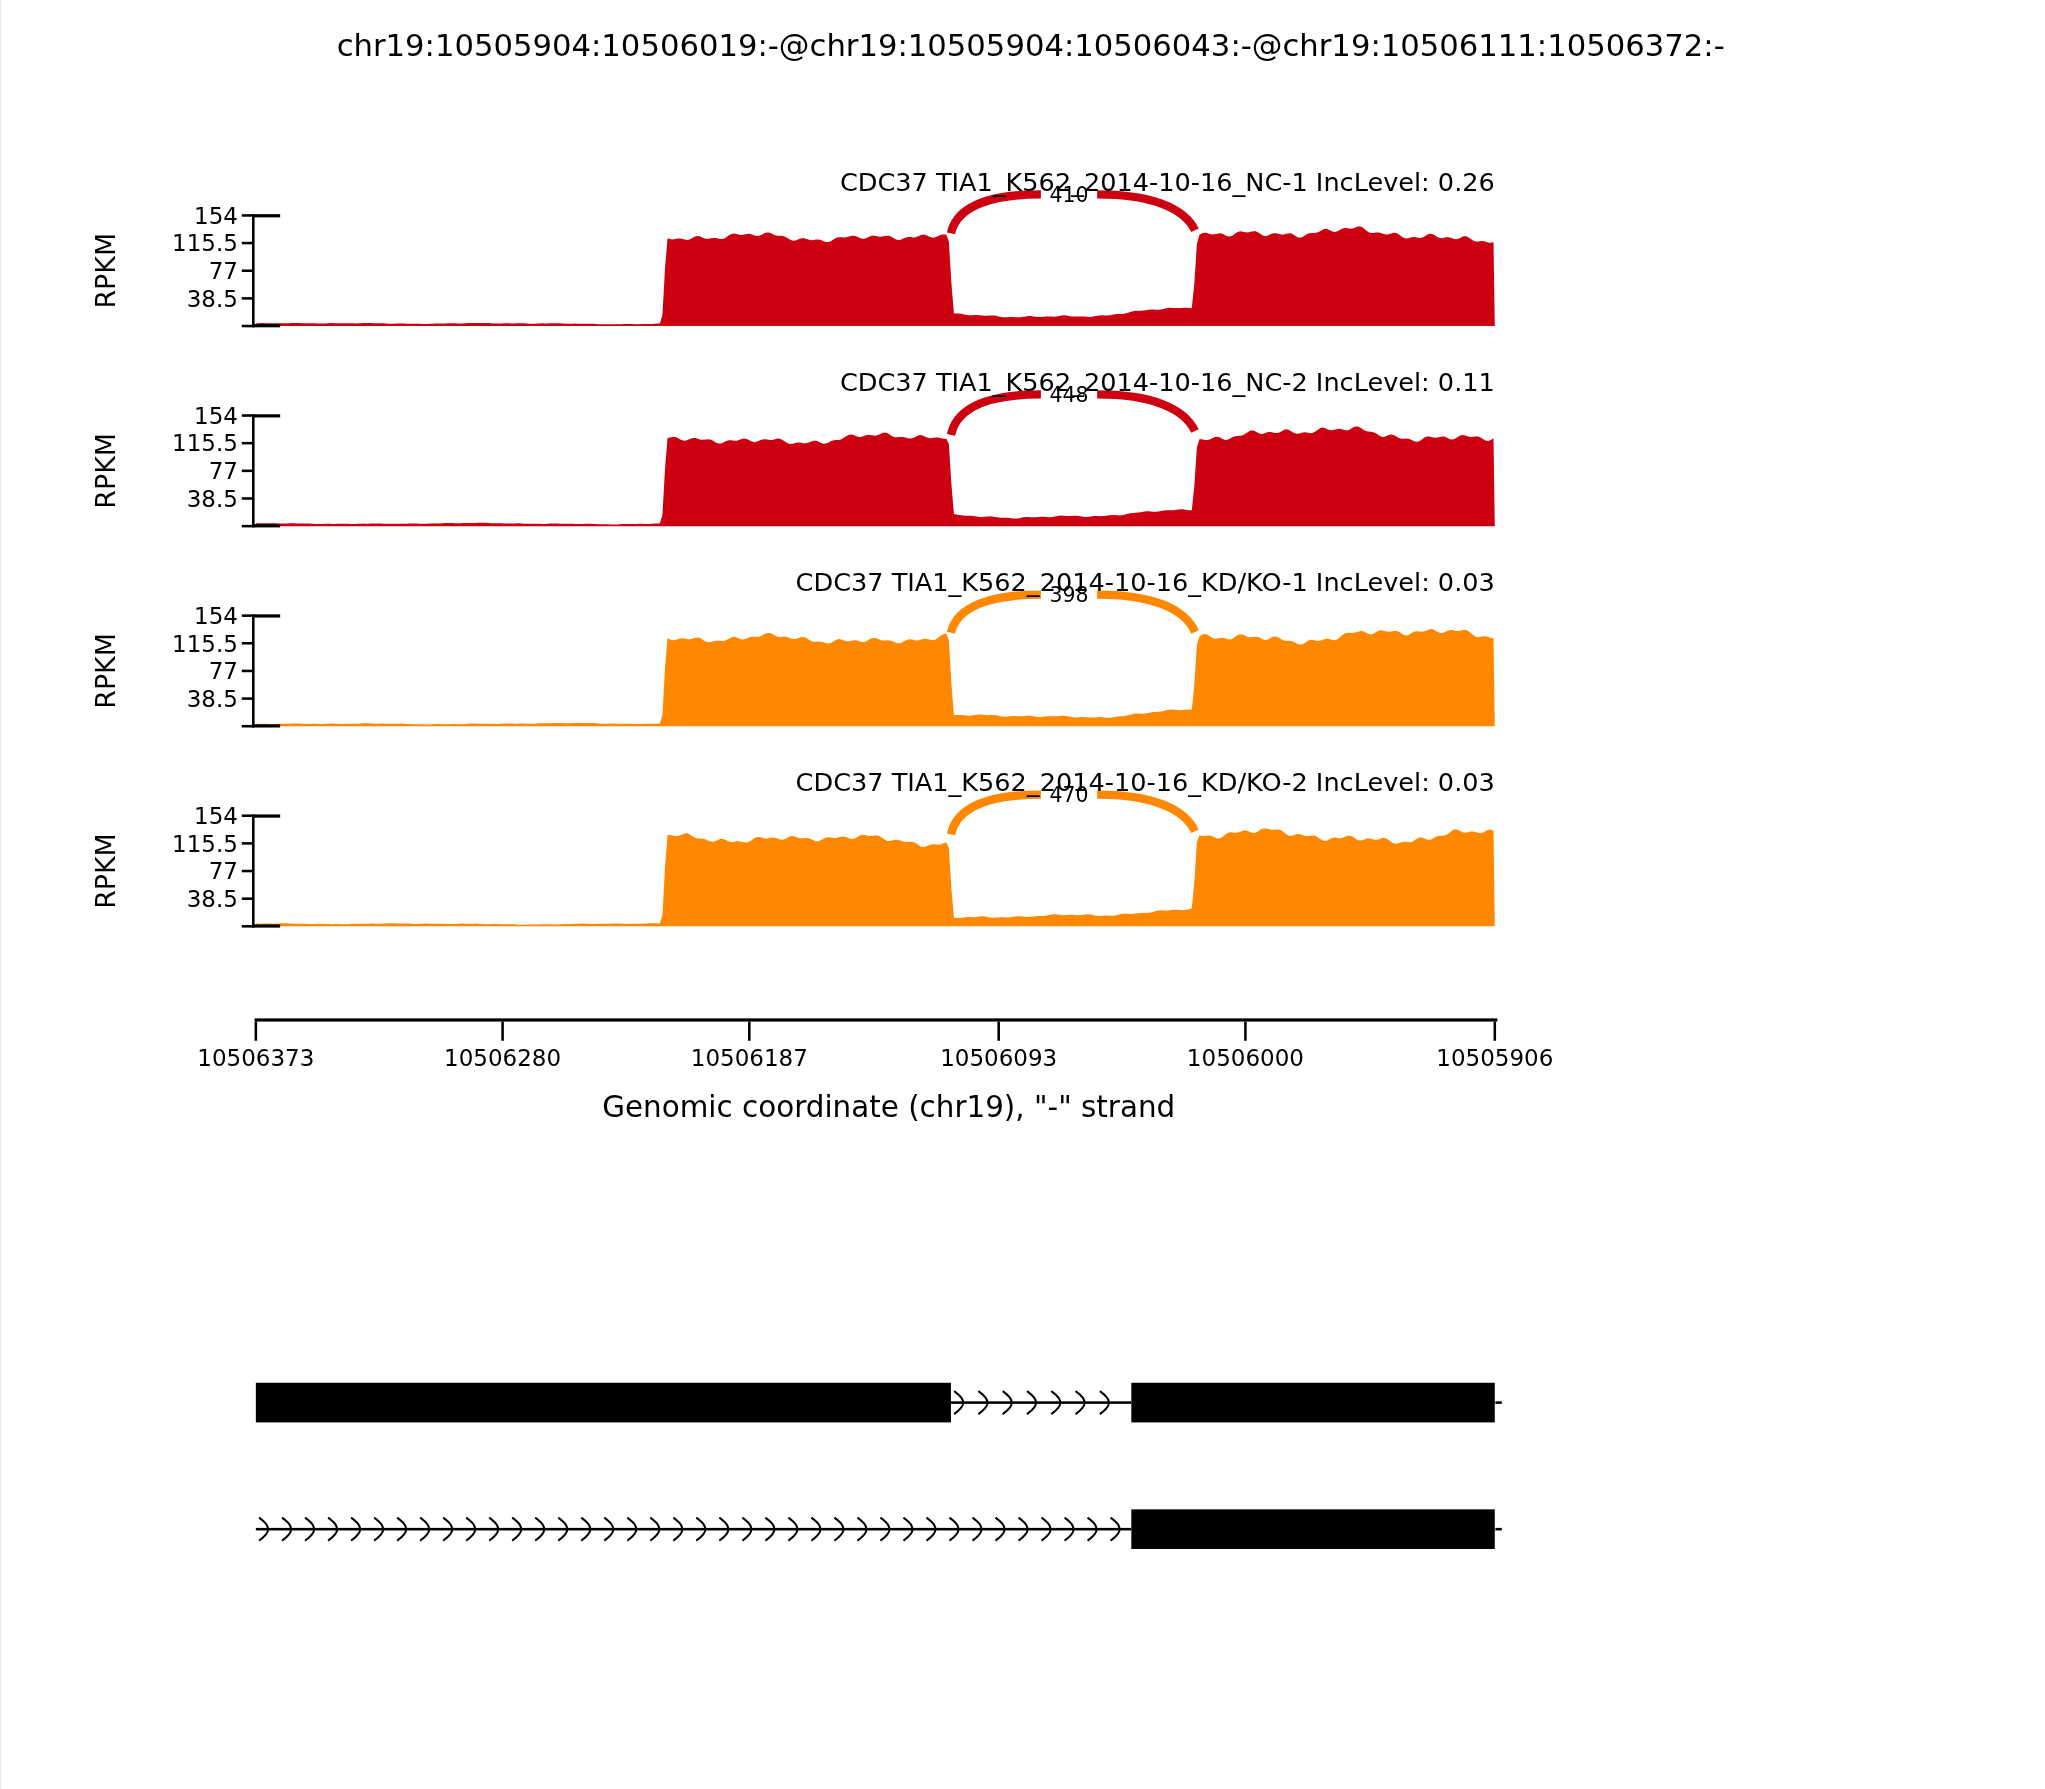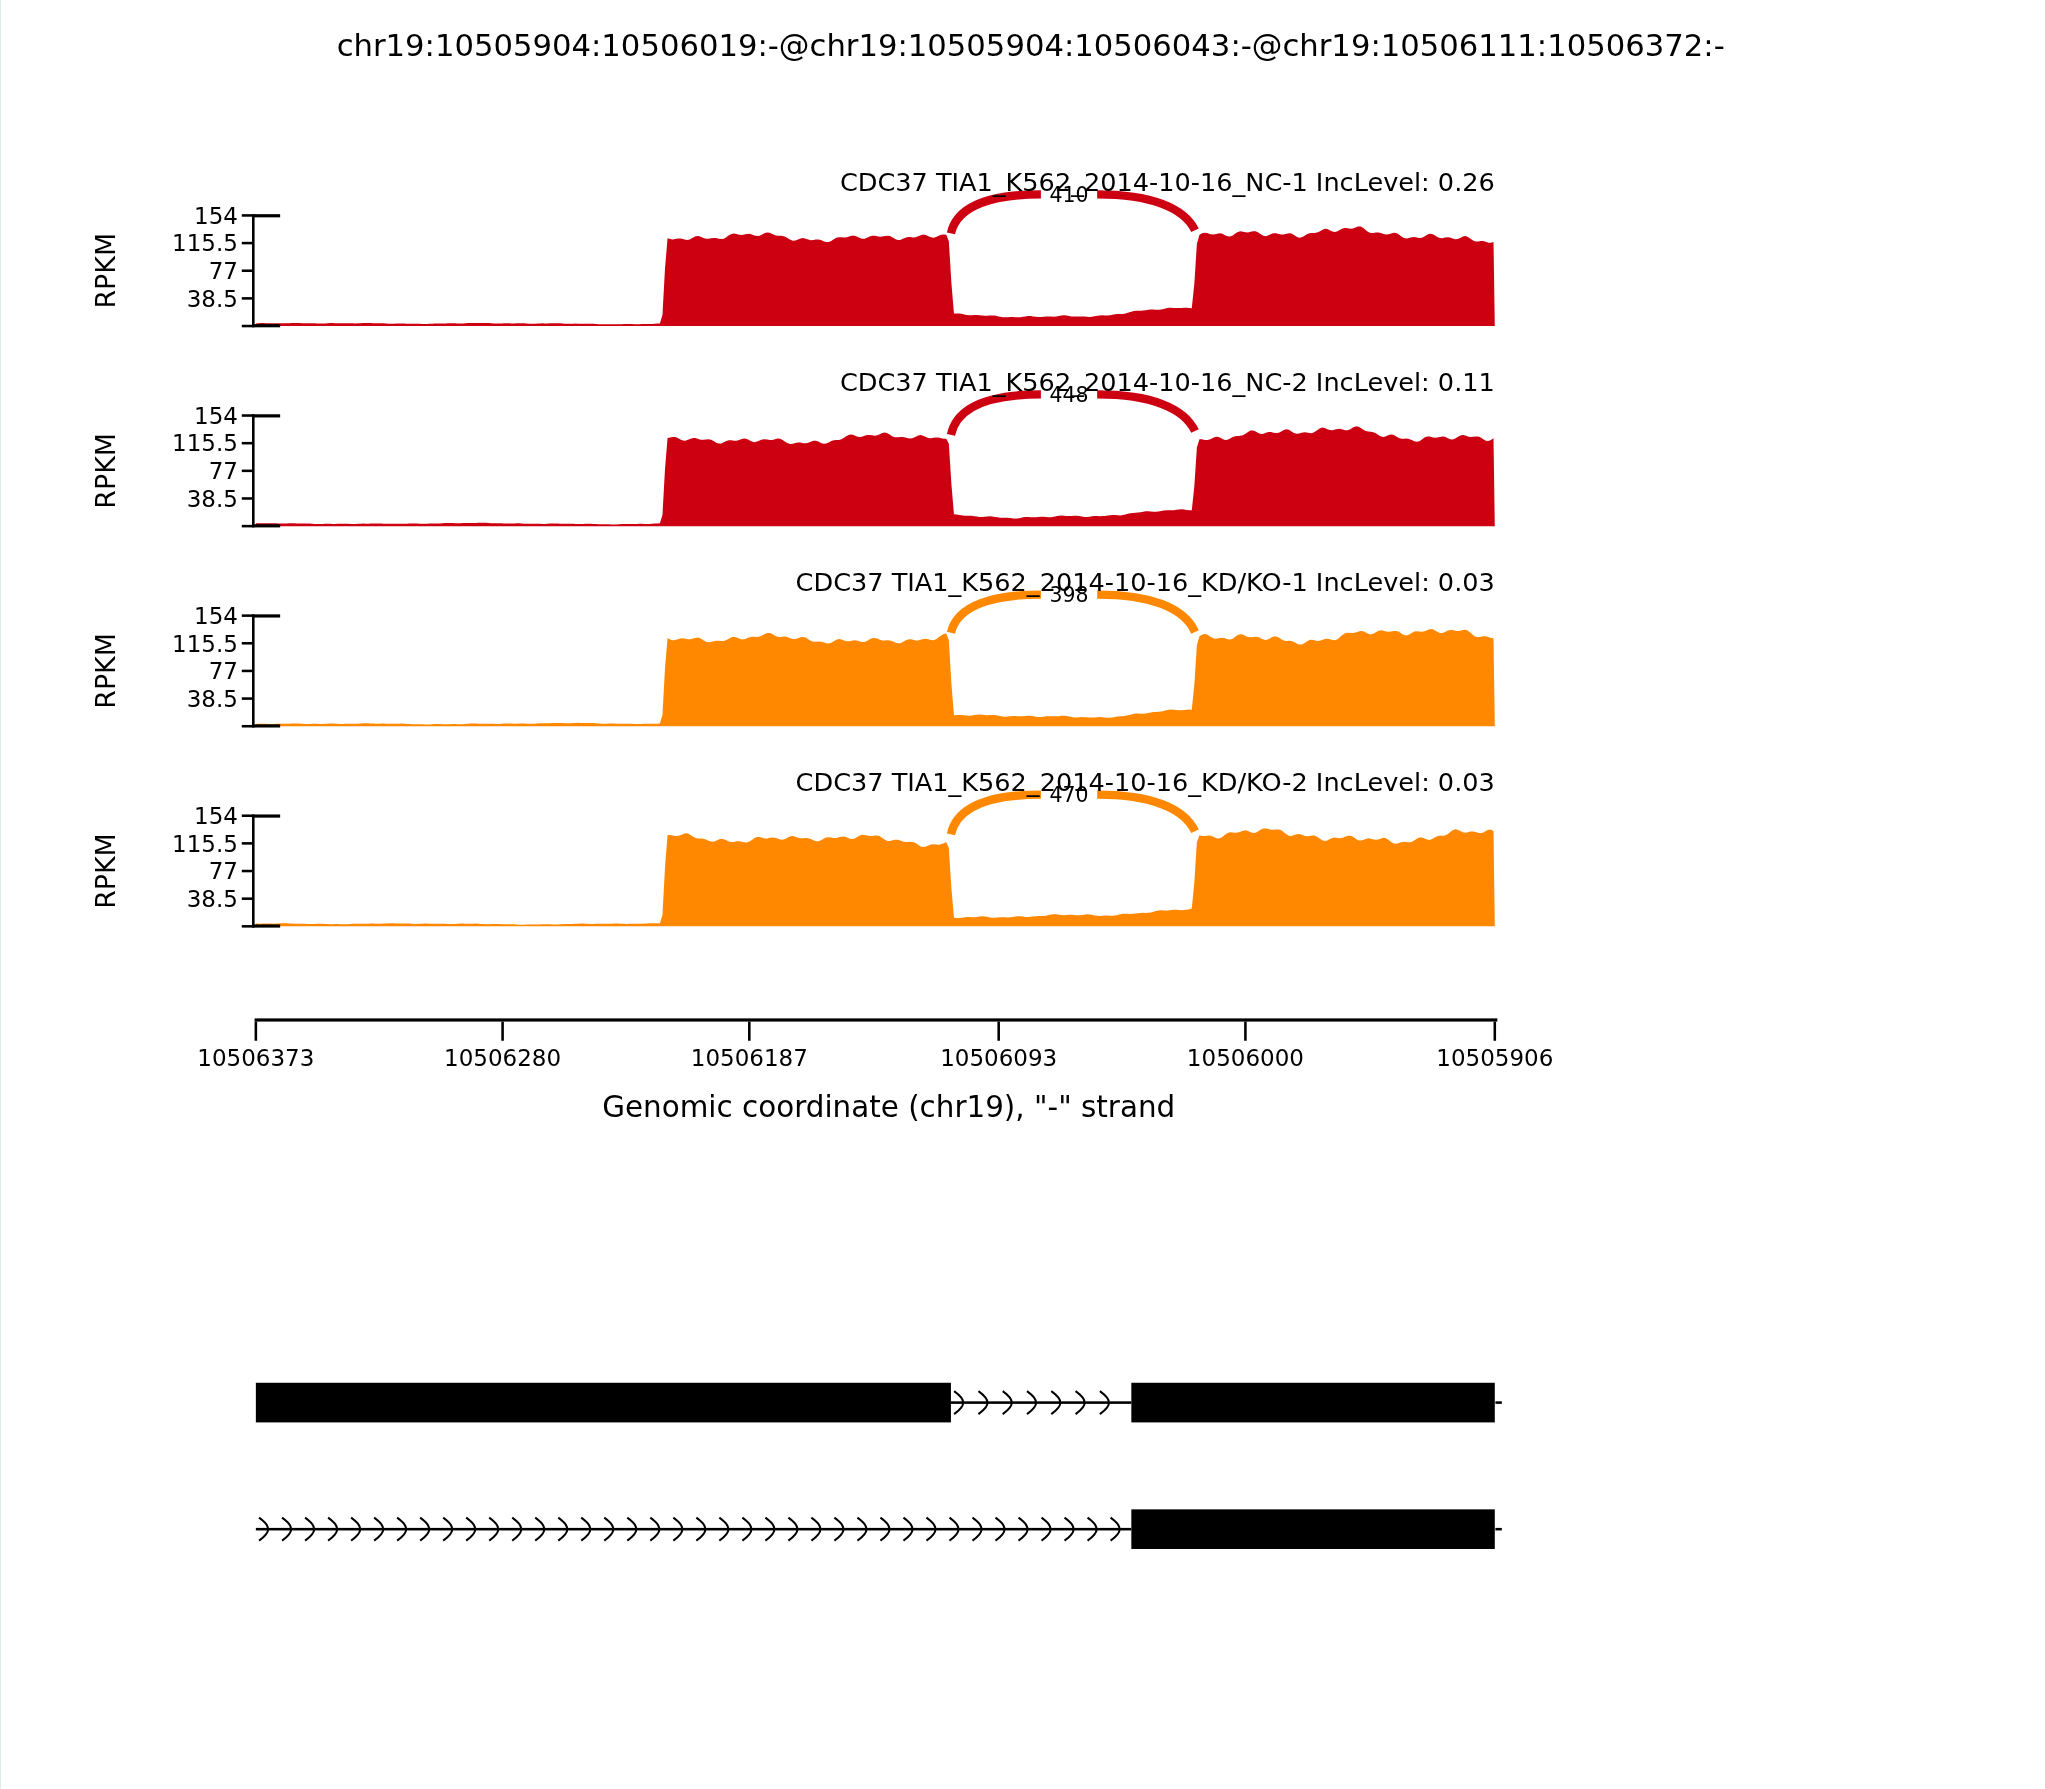--- a/index.html
+++ b/index.html
@@ -1,16 +1,16 @@
 <!DOCTYPE html>
 <html style="font-size:10.2px"><head>
 <meta charset="utf-8">
 <style>
   html,body{margin:0;padding:0;background:#ffffff;}
-  #canvas{position:relative;width:2046px;height:1790px;background:#0f766e;overflow:hidden;}
+  #canvas{position:relative;width:2046px;height:1790px;background:#a16207;overflow:hidden;}
   svg{display:block;}
   text{font-family:"DejaVu Sans","Liberation Sans",sans-serif;fill:#000000;}
   .fig-title{font-size:48px;}
   .track-title{font-size:40px;}
   .count{font-size:32px;}
   .ytick{font-size:36px;}
   .xtick{font-size:36px;}
   .xlabel{font-size:46px;}
   .rpkm{font-size:42px;}
 </style>

